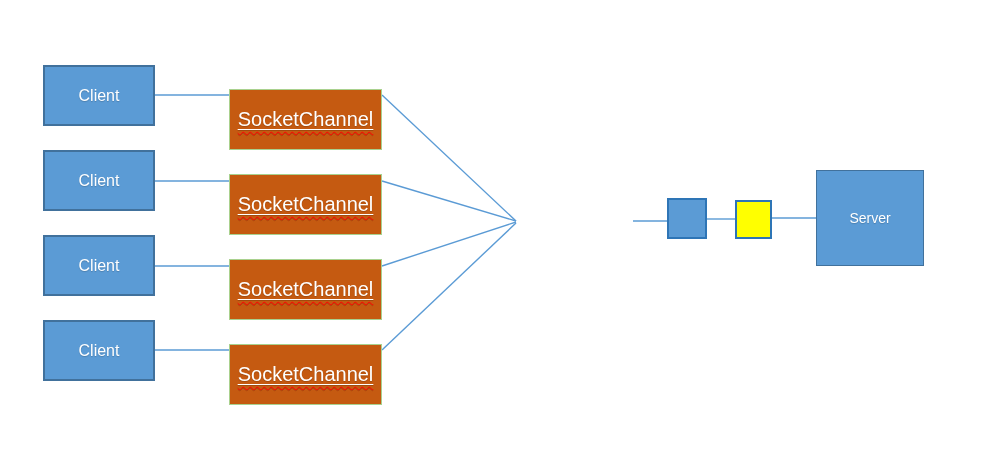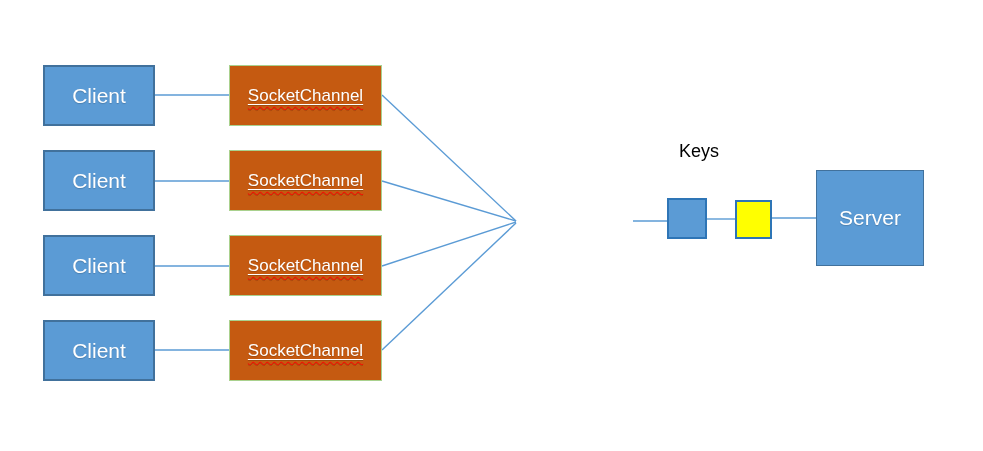--- a/index.html
+++ b/index.html
@@ -35,33 +35,34 @@
     justify-content: center;
     color: var(--box-text, #ffffff);
     text-shadow: 0 1px 1px rgba(0,0,0,0.18);
   }
   .client-box {
     left: 43px;
     width: 112px;
     height: 61px;
     background: var(--client-fill, #5B9BD5);
     border: 2px solid var(--client-border, #41719C);
-    font-size: 21px;
+    font-size: 16px;
   }
   .client-1 { top: 65px; }
   .client-2 { top: 150px; }
   .client-3 { top: 235px; }
   .client-4 { top: 320px; }
   .channel-box {
     left: 229px;
     width: 153px;
     height: 61px;
     background: var(--channel-fill, #C55A11);
     border: 1.5px solid var(--channel-border, #A9D18E);
-    font-size: 17px;
+    font-size: 20px;
+    margin-top: 24px;
   }
   .channel-1 { top: 65px; }
   .channel-2 { top: 150px; }
   .channel-3 { top: 235px; }
   .channel-4 { top: 320px; }
   .sc-label {
     text-decoration: underline wavy var(--squiggle, #FF0000);
     text-decoration-thickness: 1px;
     text-underline-offset: 5px;
   }
@@ -108,21 +109,21 @@
     background: var(--key-yellow-fill, #FFFF00);
     border: 2px solid var(--key-yellow-border, #2E75B6);
   }
   .server-box {
     left: 816px;
     top: 170px;
     width: 108px;
     height: 96px;
     background: var(--server-fill, #5B9BD5);
     border: 1.5px solid var(--server-border, #41719C);
-    font-size: 21px;
+    font-size: 14px;
   }
 </style>
 </head>
 <body>
 
 <div class="stage">
 
   <svg class="connectors" viewBox="0 0 983 451" xmlns="http://www.w3.org/2000/svg">
     <line x1="155" y1="95" x2="229" y2="95"></line>
     <line x1="155" y1="181" x2="229" y2="181"></line>
@@ -157,21 +158,20 @@
     <span class="sc-label"><span class="sc-inner">SocketChannel</span></span>
   </div>
   <div class="box channel-box channel-3">
     <span class="sc-label"><span class="sc-inner">SocketChannel</span></span>
   </div>
   <div class="box channel-box channel-4">
     <span class="sc-label"><span class="sc-inner">SocketChannel</span></span>
   </div>
 
 
-  <div class="keys-label">Keys</div>
 
   <div class="key-square key-blue"></div>
   <div class="key-square key-yellow"></div>
 
   <div class="box server-box">
     <span>Server</span>
   </div>
 
 </div>
 

